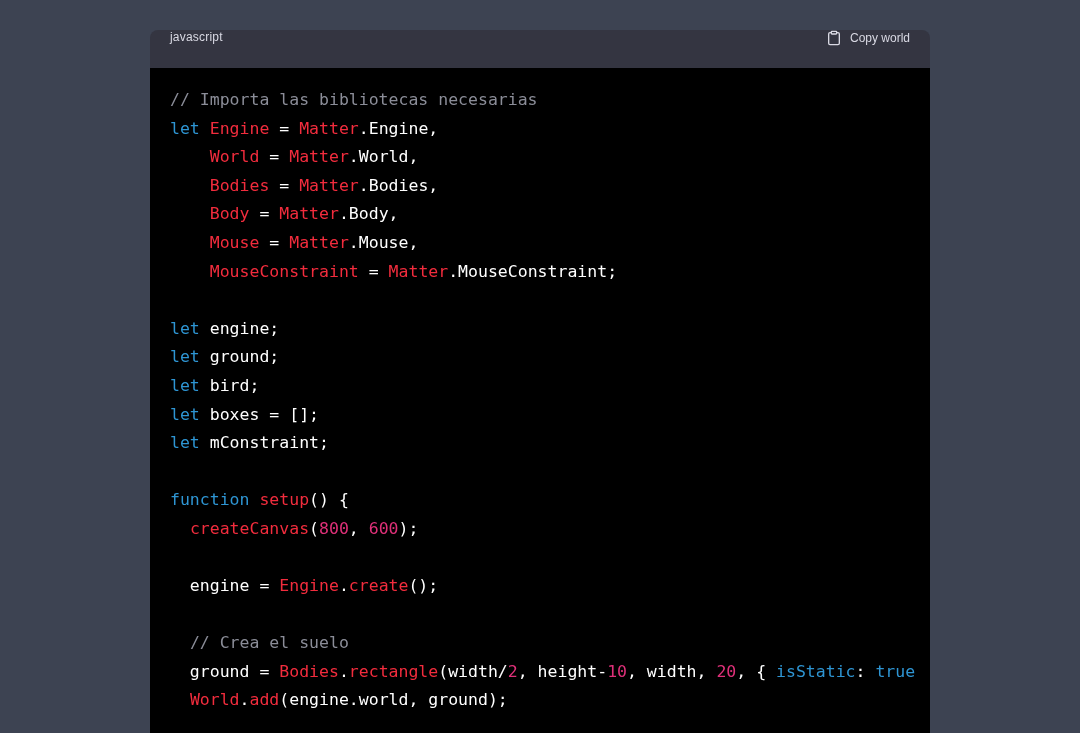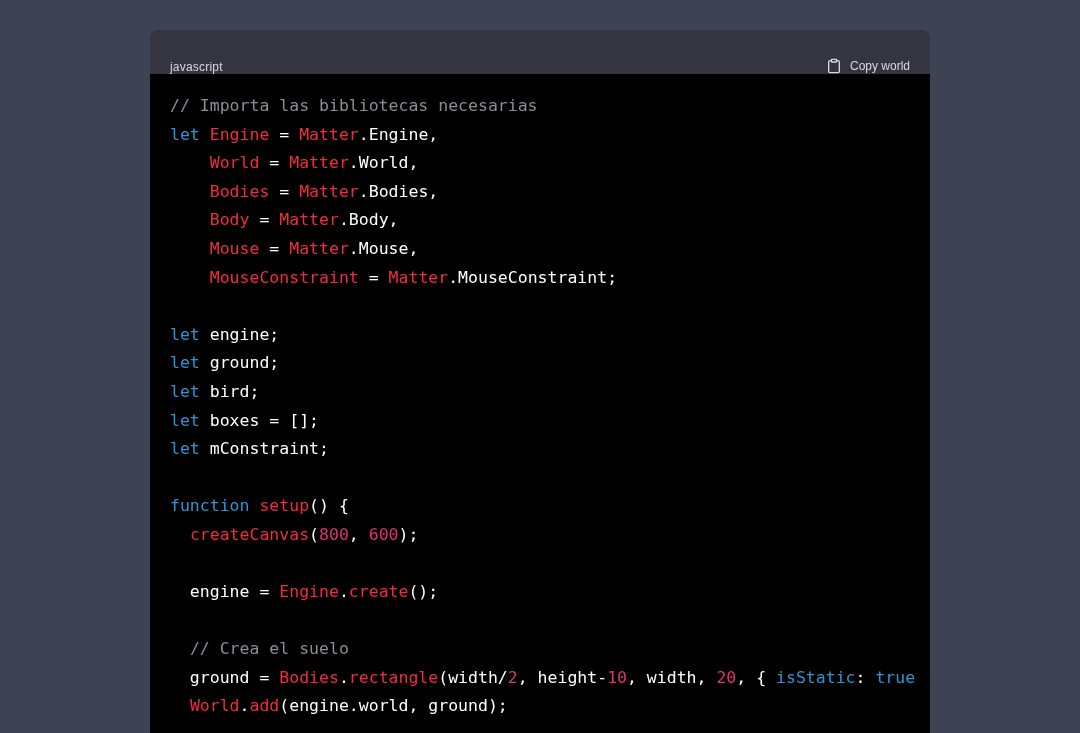--- a/index.html
+++ b/index.html
@@ -17,24 +17,24 @@
     background: var(--page-bg);
     font-family: "Liberation Sans", sans-serif;
   }
   .code-block {
     width: 780px;
     margin: 30px auto 0 auto;
     border-radius: 8px 8px 0 0;
     overflow: hidden;
   }
   .code-header {
-    height: 44px;
+    height: 38px;
     background: var(--header-bg);
     display: flex;
-    align-items: flex-end;
+    align-items: flex-start;
     justify-content: space-between;
     padding: 0 20px;
   }
   .lang-label {
     color: var(--header-fg);
     font-size: 12px;
     letter-spacing: 0.2px;
   }
   .copy-btn {
     display: flex;

